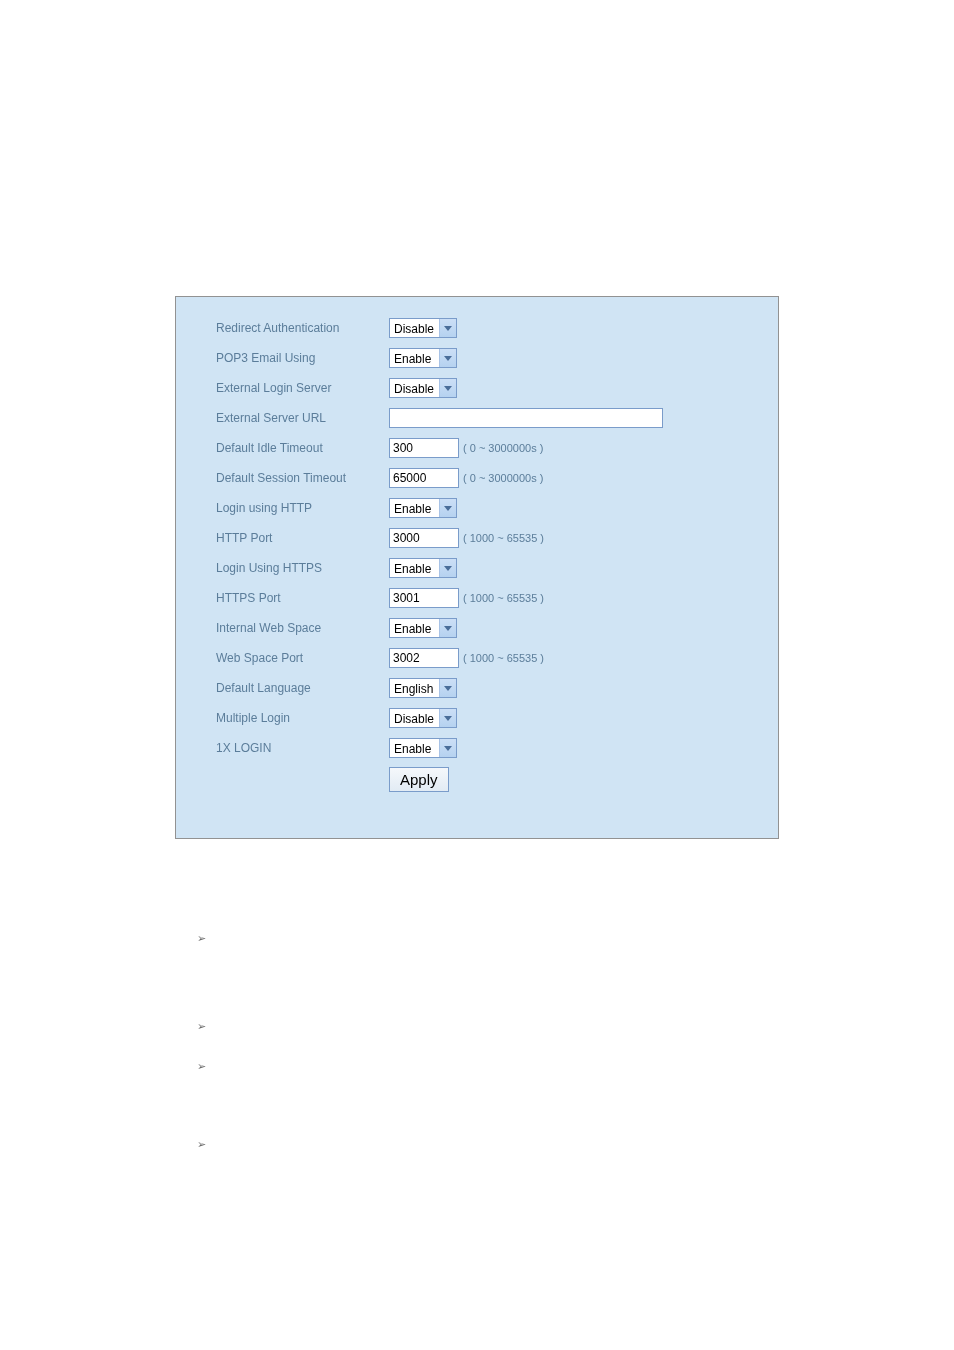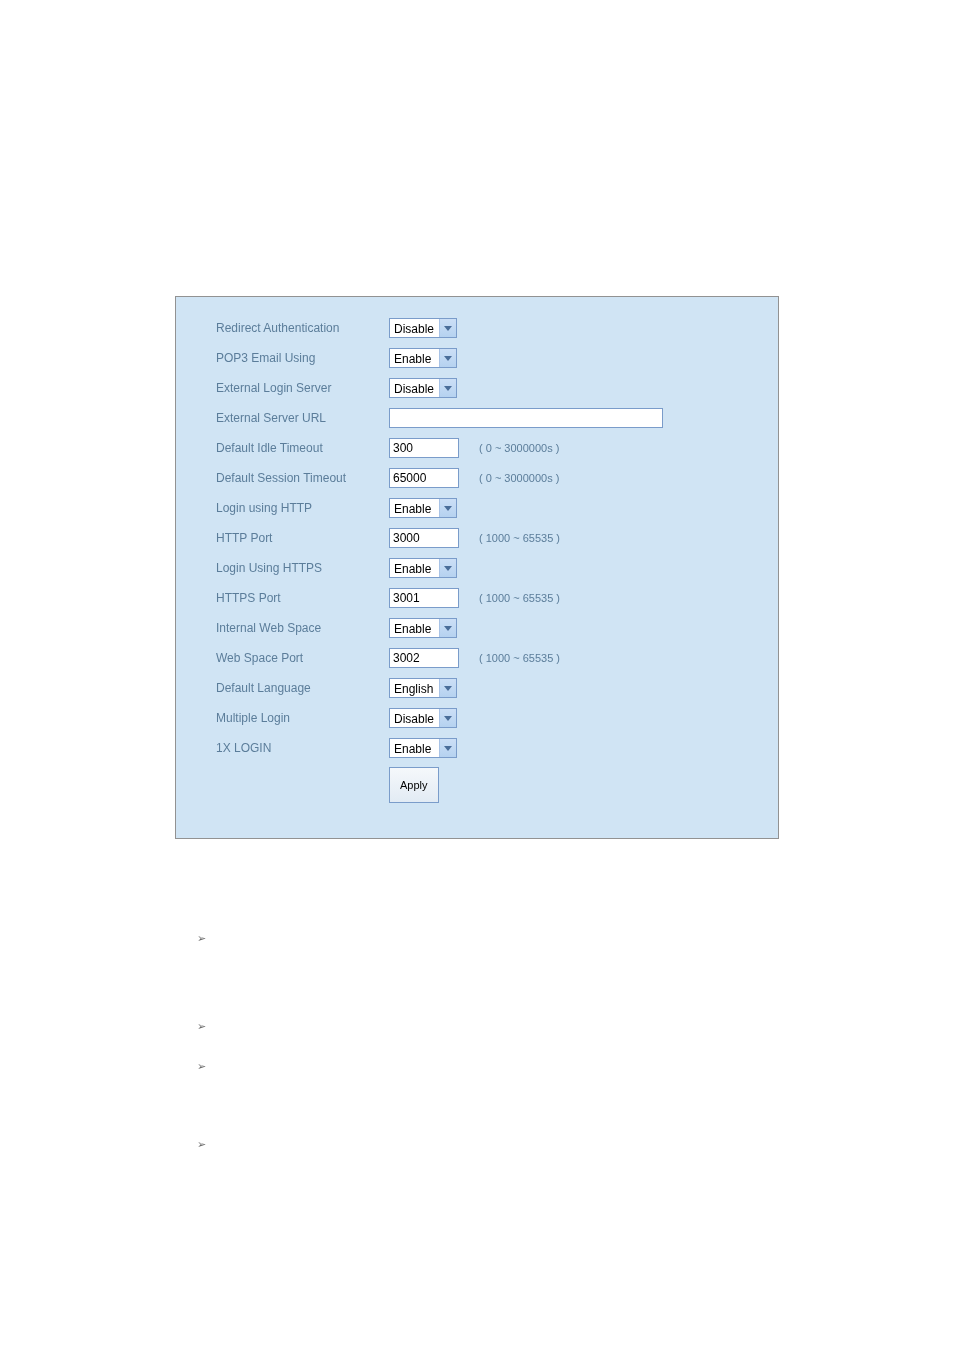--- a/index.html
+++ b/index.html
@@ -77,32 +77,32 @@
     }
     .text-input.wide {
       width: 274px;
     }
     .text-input.narrow {
       width: 70px;
     }
     .range-hint {
       font-size: 11px;
       color: #5b7d9a;
-      margin-left: 20px;
+      margin-left: 4px;
     }
     .apply-row {
       margin-top: 4px;
       padding-left: 173px;
     }
     .apply-btn {
       display: inline-block;
       background: linear-gradient(#f5f8fb, #e2ebf4);
       border: 1px solid #7a9cca;
-      padding: 11px 10px;
-      font-size: 11px;
+      padding: 3px 10px;
+      font-size: 15px;
       color: #000;
       cursor: pointer;
     }
     .bullet {
       position: absolute;
       left: 197px;
       font-size: 11px;
       color: #6a6a6a;
     }
     .b1 { top: 932px; }

